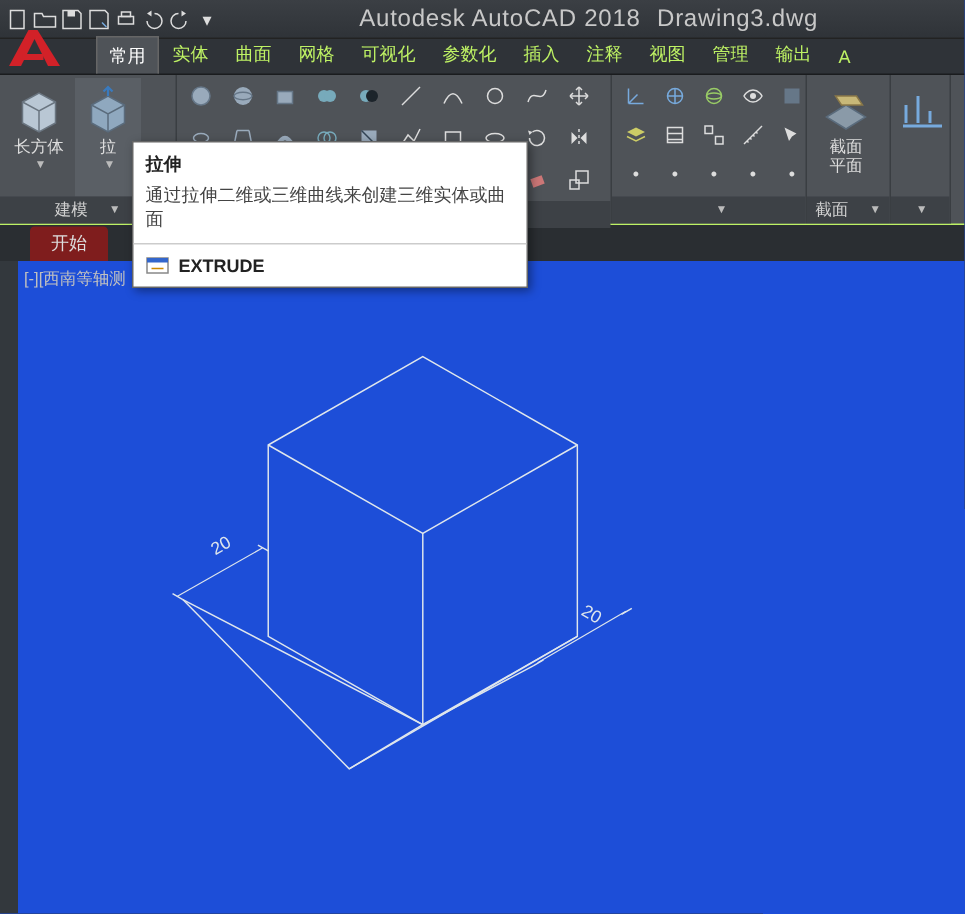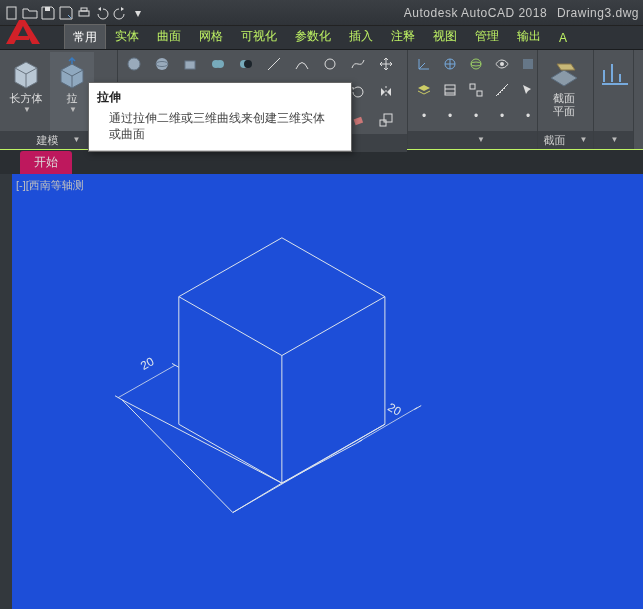--- a/index.html
+++ b/index.html
@@ -2,21 +2,21 @@
 <html><head>
 <meta charset="utf-8">
 <style>
   * { box-sizing: border-box; margin: 0; padding: 0; font-family: "Microsoft YaHei", sans-serif; }
   body { width: 643px; height: 609px; background: #33383d; overflow: hidden; color: #ccc; font-size: 12px; }
   
   
   .titlebar { height: 26px; background: linear-gradient(#3b3f44,#2f3338); display:flex; align-items:center; padding:0 4px; border-bottom:1px solid #222; }
   .qat { display:flex; gap:2px; align-items:center; }
   .qat-btn { width:16px; height:16px; display:flex; align-items:center; justify-content:center; color:#ddd; cursor:pointer; }
-  .title-text { flex:1; text-align:right; color:#c8c8c8; font-size:12px; letter-spacing:0.5px; }
+  .title-text { flex:1; text-align:center; color:#c8c8c8; font-size:16px; letter-spacing:0.5px; }
   .title-app { margin-right:6px; }
   
   
   .ribbon-tabs { height:24px; background:#2f3338; display:flex; align-items:flex-end; padding-left:64px; border-bottom:1px solid #1a1c1e; }
   .rtab { padding:4px 8px 3px; color:#bef264; font-size:12px; cursor:pointer; border:1px solid transparent; }
   .rtab.active { background:#4f5358; color:#fff; border:1px solid #666; border-bottom:none; }
   .big-a { position:absolute; left:2px; top:18px; width:42px; height:30px; z-index:5; }
   
   
   .ribbon-body { height:100px; background:#4f5358; display:flex; border-bottom:1px solid #bef264; }
@@ -25,31 +25,31 @@
   .panel-title { height:18px; line-height:18px; font-size:11px; color:#d0d0d0; text-align:center; background:#3d4146; margin:0 -4px; display:flex; align-items:center; justify-content:center; gap:12px; }
   .big-btn { width:44px; display:flex; flex-direction:column; align-items:center; justify-content:flex-start; padding-top:4px; cursor:pointer; }
   .big-btn-icon { width:34px; height:34px; margin-bottom:2px; }
   .big-btn-label { font-size:11px; color:#ddd; text-align:center; line-height:13px; }
   .small-grid { display:grid; grid-template-columns:repeat(6,24px); grid-auto-rows:24px; gap:2px; align-content:start; }
   .small-grid.cols5 { grid-template-columns:repeat(5,24px); }
   .sbtn { width:24px; height:24px; display:flex; align-items:center; justify-content:center; cursor:pointer; color:#ddd; }
   
   
   .filetabs { height:24px; background:#2a2e32; display:flex; align-items:flex-end; padding-left:20px; }
-  .ftab { padding:3px 14px; font-size:12px; color:#ddd; background:#be185d; border-top-left-radius:3px; border-top-right-radius:3px; cursor:pointer; }
+  .ftab { padding:3px 14px; font-size:12px; color:#ddd; background:#7f1d1d; border-top-left-radius:3px; border-top-right-radius:3px; cursor:pointer; }
   
   
   .canvas-wrap { position:relative; height:435px; background:#1d4ed8;margin-left:12px; }
   .view-label { position:absolute; left:4px; top:4px; font-size:11px; color:#c0c0c0; z-index:2; }
   .drawing-svg { position:absolute; inset:0; }
   
   
-  .tooltip { position:absolute; left:88px; top:82px; width:264px; background:#fff; color:#222; border:1px solid #666; box-shadow:2px 2px 6px rgba(0,0,0,.4); z-index:20; font-size:12px; }
+  .tooltip { position:absolute; left:88px; top:94px; width:264px; background:#fff; color:#222; border:1px solid #666; box-shadow:2px 2px 6px rgba(0,0,0,.4); z-index:20; font-size:12px; }
   .tooltip .tt-title { font-weight:bold; padding:6px 8px 2px; }
-  .tooltip .tt-desc { padding:2px 20px 8px; color:#444; line-height:16px; }
+  .tooltip .tt-desc { padding:2px 8px 8px; color:#444; line-height:16px; }
   .tooltip hr { border:none; border-top:1px solid #ccc; }
   .tooltip .tt-cmd { display:flex; align-items:center; gap:6px; padding:6px 8px; font-weight:bold; }
   .tooltip .tt-f1 { padding:4px 8px 6px; color:#444; }
   .tt-icon { width:16px; height:16px; }
   
   .drop-arrow { font-size:8px; color:#bbb; margin-left:2px; }
   svg.icon { width:16px; height:16px; }
 </style>
 </head>
 <body>
@@ -458,13 +458,21 @@
     </g>
     <text x="134" y="200" fill="#dfe6ec" font-size="12" transform="rotate(-30 134 200)">20</text>
     <text x="382" y="240" fill="#dfe6ec" font-size="12" transform="rotate(30 382 240)">20</text>
   </svg>
 </div>
 
 <div class="tooltip">
   <div class="tt-title">拉伸</div>
   <div class="tt-desc">通过拉伸二维或三维曲线来创建三维实体或曲面</div>
   <hr>
+  <div class="tt-cmd">
+    <svg class="tt-icon" viewBox="0 0 16 16">
+        <rect x="1" y="3" width="14" height="10" fill="#fff" stroke="#888"></rect>
+        <rect x="1" y="3" width="14" height="3" fill="#36c"></rect>
+        <path d="M4 10h8" stroke="#c80"></path>
+      </svg>
+    <span>EXTRUDE</span>
+  </div>
 </div>
 
 </body></html>

